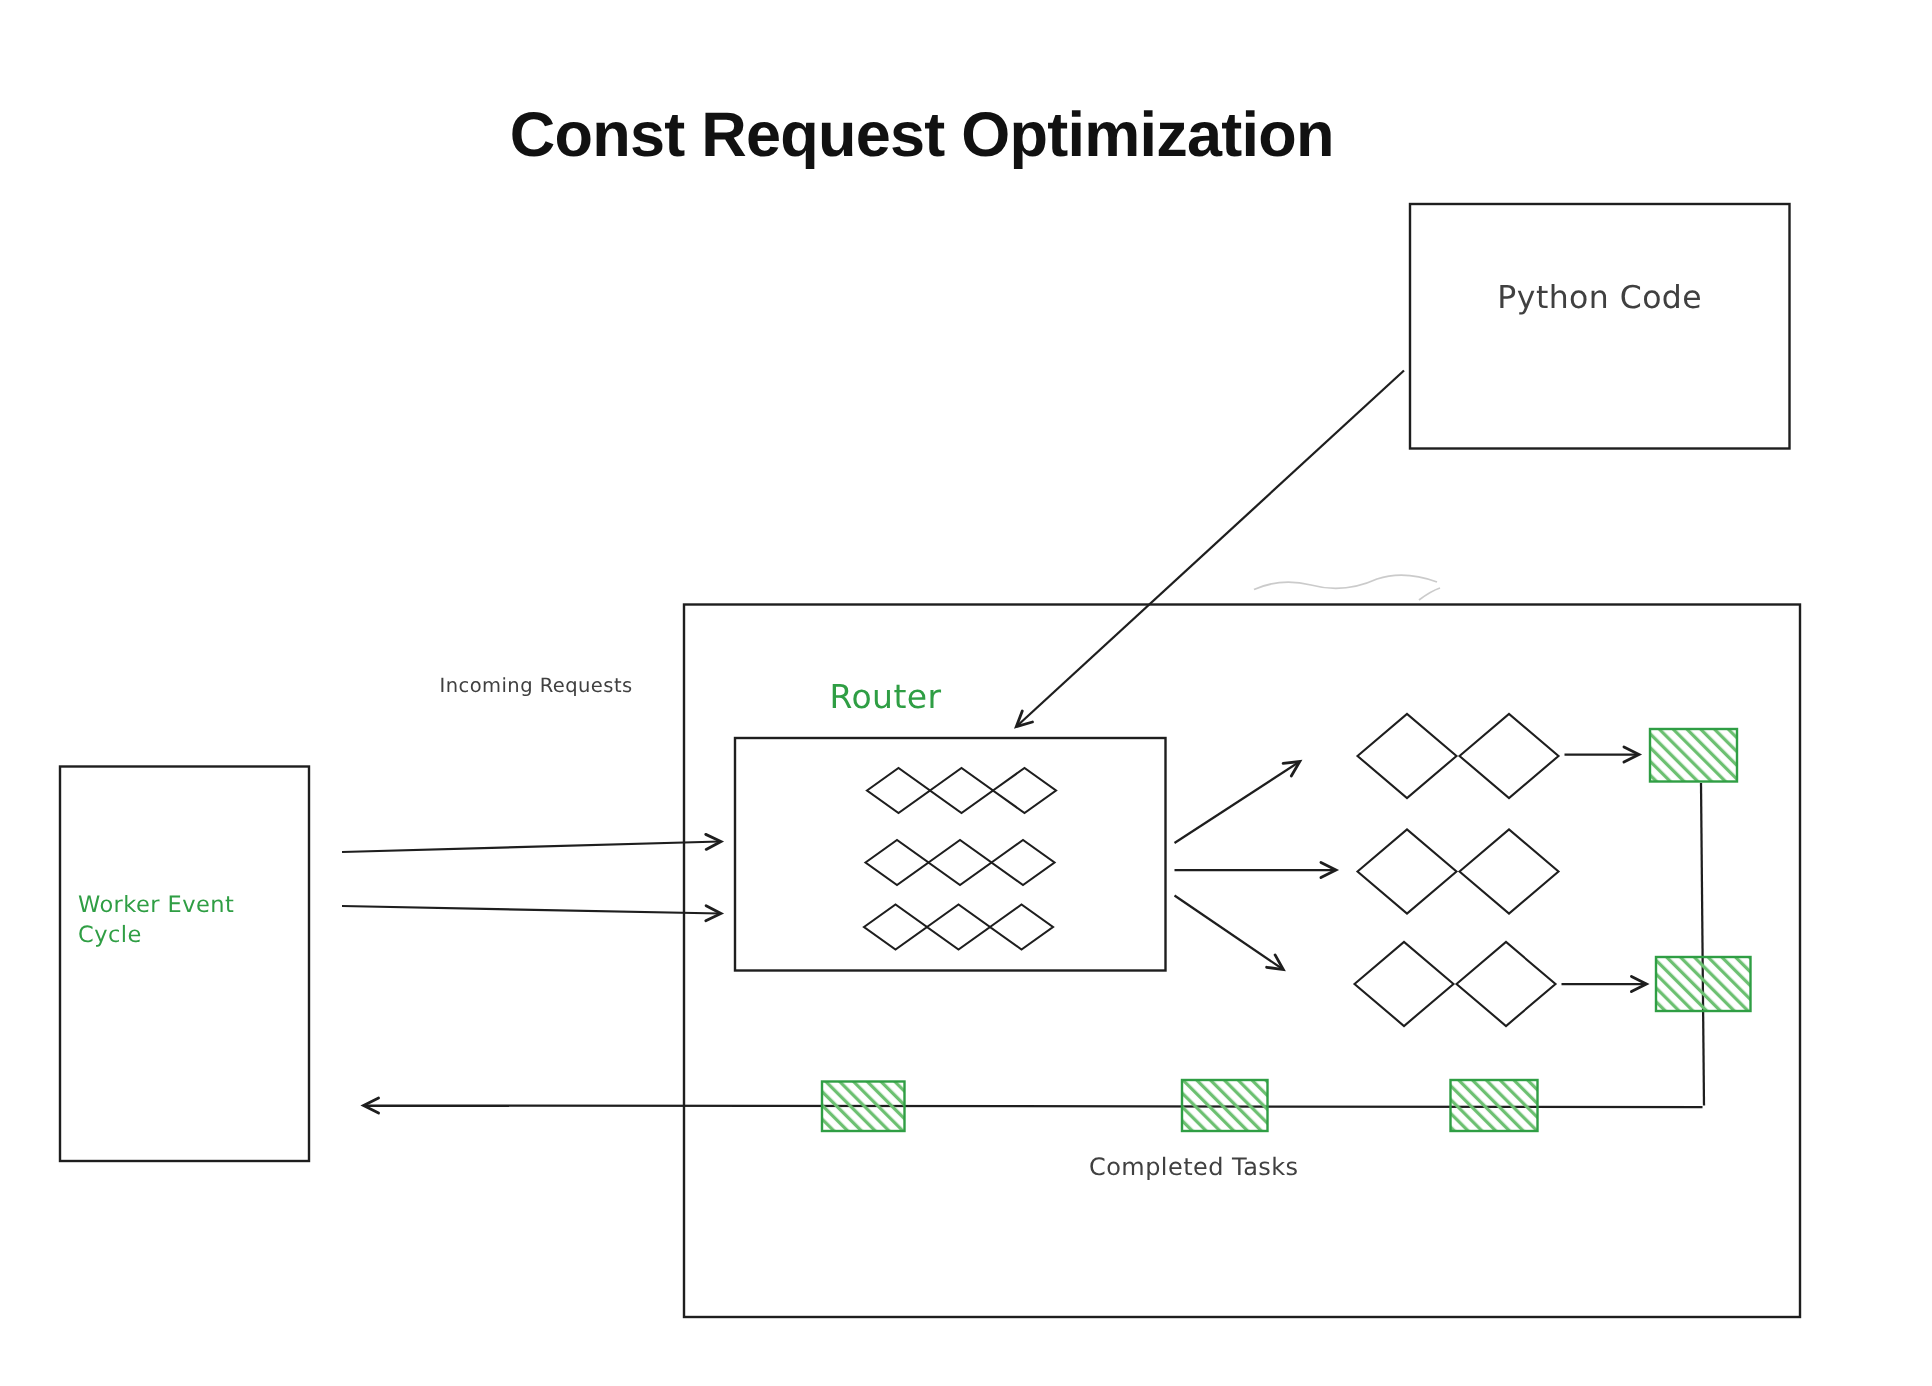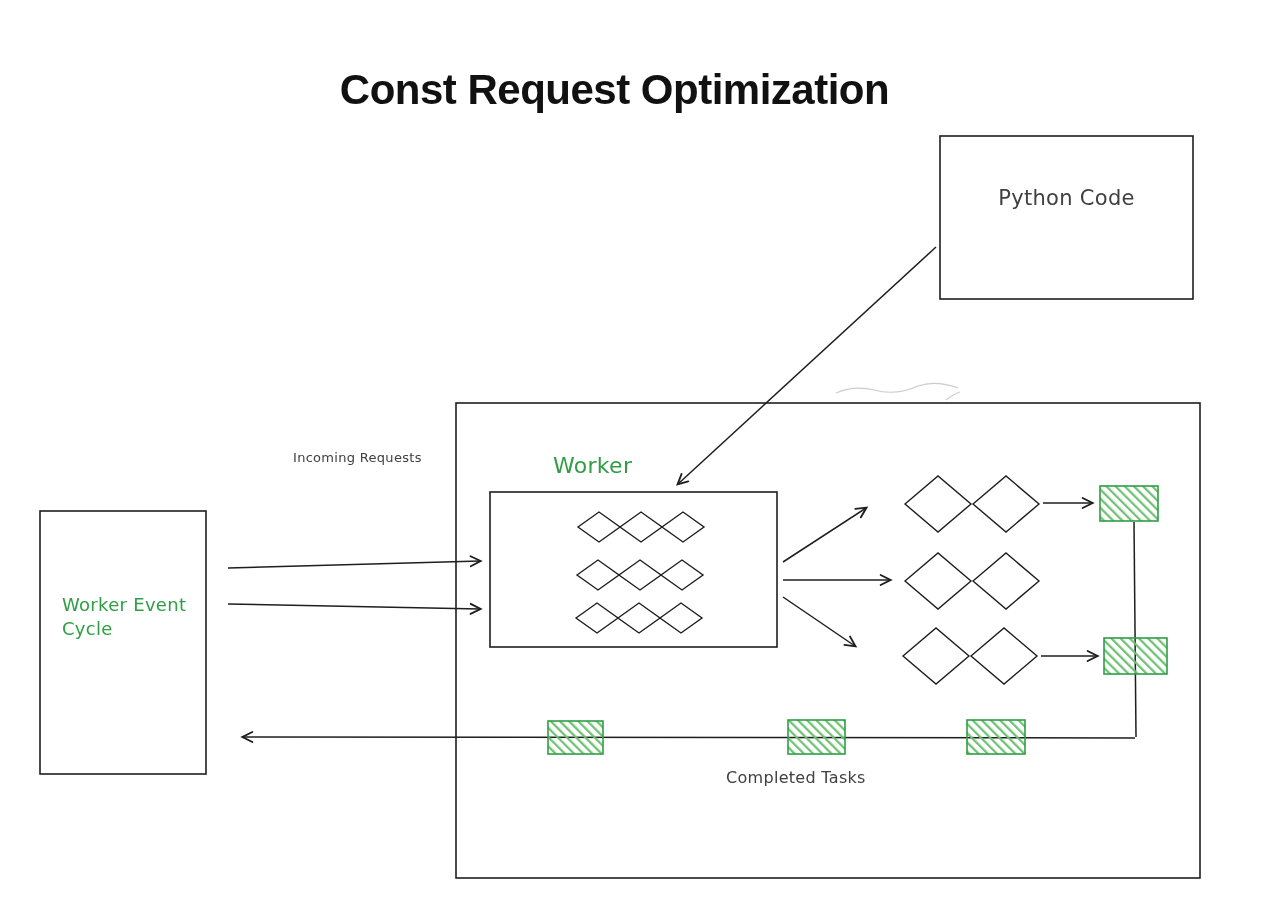--- a/index.html
+++ b/index.html
@@ -34,22 +34,22 @@
     left:253px;top:450px;
     font-size:13px;
     margin-left:40px;
   }
   .router-label{
     left:553px;top:453px;
     font-size:22px;
     color:#2f9e44;
   }
   .worker-label{
-    left:62px;top:593px;width:140px;
-    font-size:18px;
+    left:52px;top:593px;width:140px;
+    font-size:15px;
     color:#2f9e44;
     white-space:pre-line;
     line-height:1.35;
   }
   .completed-tasks-label{
     left:726px;top:768px;
     font-size:16px;
   }
   .runtime-label{
     left:456px;top:886px;width:744px;
@@ -131,21 +131,21 @@
       <rect x="967" y="720" width="58" height="34"></rect>
     </g>
   </svg>
 
   <div class="lbl title">Const Request Optimization</div>
 
   <div class="lbl hand python-code-label">Python Code</div>
 
   <div class="lbl hand incoming-requests-label">Incoming Requests</div>
 
-  <div class="lbl hand router-label">Worker</div>
+  <div class="lbl hand router-label">Router</div>
 
   <div class="lbl hand worker-label">Worker Event
 Cycle</div>
 
   <div class="lbl hand completed-tasks-label">Completed Tasks</div>
 
 
 </div>
 
 </body></html>

